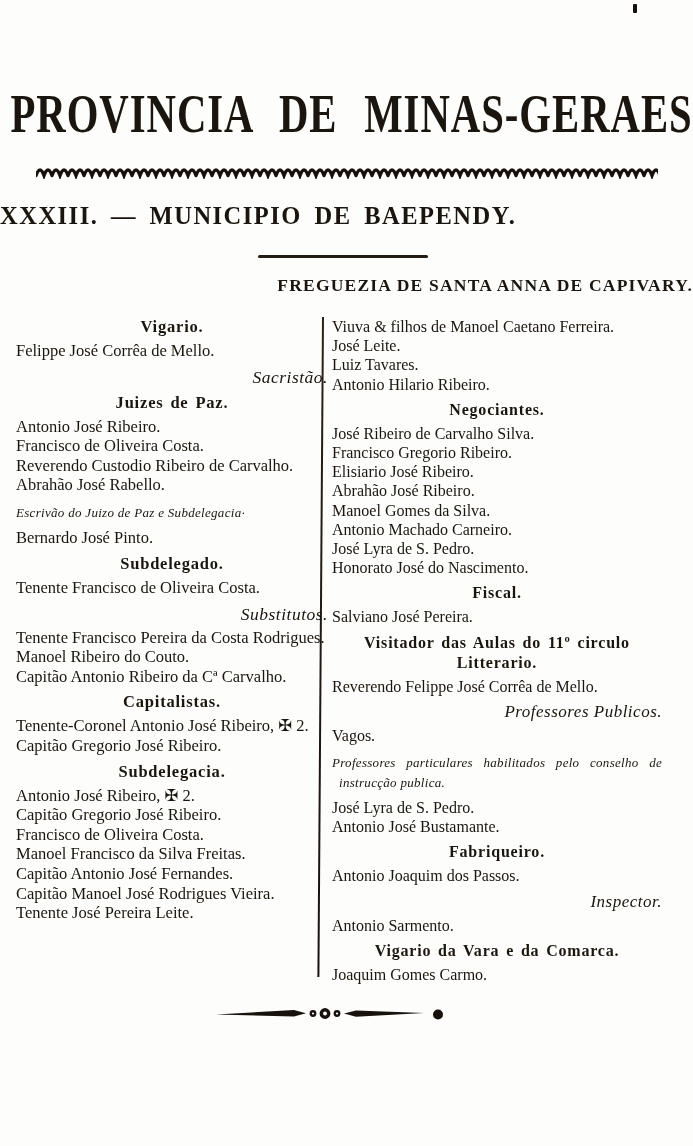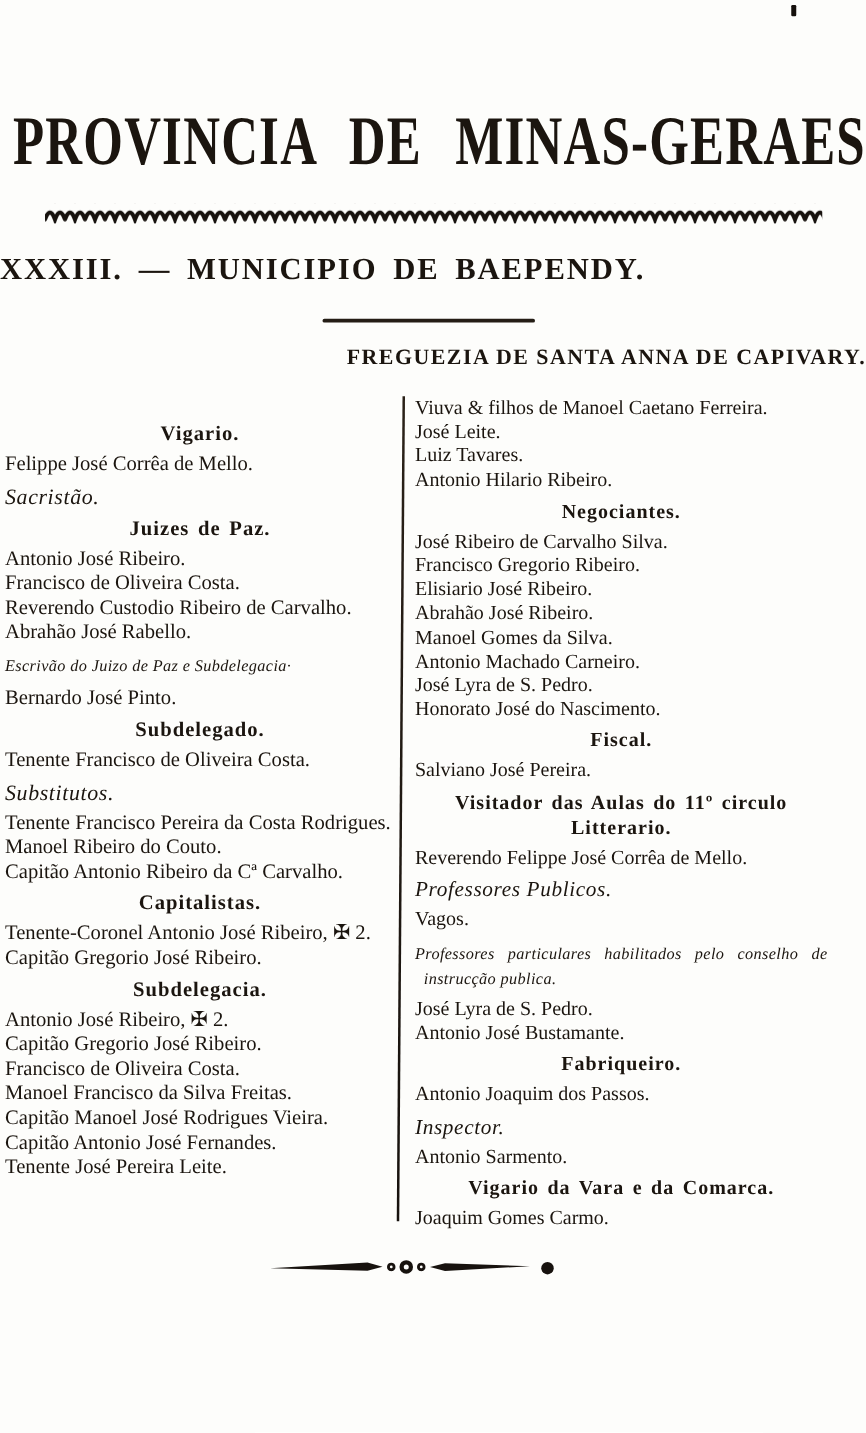--- a/index.html
+++ b/index.html
@@ -21,30 +21,30 @@
   .shortrule{position:absolute;top:255px;left:258px;width:170px;height:3px;background:#241d15;border-radius:2px;}
   .freguezia{
     position:absolute;top:275px;left:0;width:100%;text-align:right;
     font-size:17.5px;font-weight:bold;letter-spacing:1.2px;
   }
   .divider{
     position:absolute;left:322px;top:317px;width:2px;height:660px;
     background:linear-gradient(#2a2118,#17120e);transform:rotate(0.4deg);transform-origin:top;
   }
   .col{position:absolute;top:317px;font-size:16.5px;}
-  .col-left{left:4px;width:312px;margin-top:20px;}
+  .col-left{left:16px;width:312px;}
   .col-right{left:332px;width:330px;font-size:16px;}
   .b-name{line-height:19.6px;text-align:justify;padding-left:17px;text-indent:-17px;}
   .col-right .b-name{line-height:19.2px;}
   .b-h-bold{
     font-weight:bold;text-align:center;line-height:20px;margin:6px 0 4px;
     letter-spacing:0.8px;word-spacing:2px;
   }
   .b-h-italic{
-    font-style:italic;text-align:left;font-size:17.5px;line-height:20px;
+    font-style:italic;text-align:right;font-size:17.5px;line-height:20px;
     margin:6px 0 4px;letter-spacing:0.5px;
   }
   .col-right .b-h-italic{font-size:17px;}
   .b-h-italic-line{
     font-style:italic;font-size:13px;line-height:19.5px;margin:8px 0 6px;
     letter-spacing:0.3px;padding-left:7px;text-indent:-7px;text-align:justify;
   }
   .col > :first-child{margin-top:0;}
   .ornament{position:absolute;left:216px;top:1003px;}
   .speck{position:absolute;left:633px;top:4px;width:4px;height:9px;background:#15100c;border-radius:1px;}
@@ -93,22 +93,22 @@
       <div class="b-name">Manoel Ribeiro do Couto.</div>
       <div class="b-name">Capitão Antonio Ribeiro da Cª Carvalho.</div>
       <div class="b-h-bold">Capitalistas.</div>
       <div class="b-name">Tenente-Coronel Antonio José Ribeiro, ✠ 2.</div>
       <div class="b-name">Capitão Gregorio José Ribeiro.</div>
       <div class="b-h-bold">Subdelegacia.</div>
       <div class="b-name">Antonio José Ribeiro, ✠ 2.</div>
       <div class="b-name">Capitão Gregorio José Ribeiro.</div>
       <div class="b-name">Francisco de Oliveira Costa.</div>
       <div class="b-name">Manoel Francisco da Silva Freitas.</div>
+      <div class="b-name">Capitão Antonio José Fernandes.</div>
       <div class="b-name">Capitão Manoel José Rodrigues Vieira.</div>
-      <div class="b-name">Capitão Antonio José Fernandes.</div>
       <div class="b-name">Tenente José Pereira Leite.</div>
     </div>
   <div class="col col-right">
       <div class="b-name">Viuva &amp; filhos de Manoel Caetano Ferreira.</div>
       <div class="b-name">José Leite.</div>
       <div class="b-name">Luiz Tavares.</div>
       <div class="b-name">Antonio Hilario Ribeiro.</div>
       <div class="b-h-bold">Negociantes.</div>
       <div class="b-name">José Ribeiro de Carvalho Silva.</div>
       <div class="b-name">Francisco Gregorio Ribeiro.</div>

